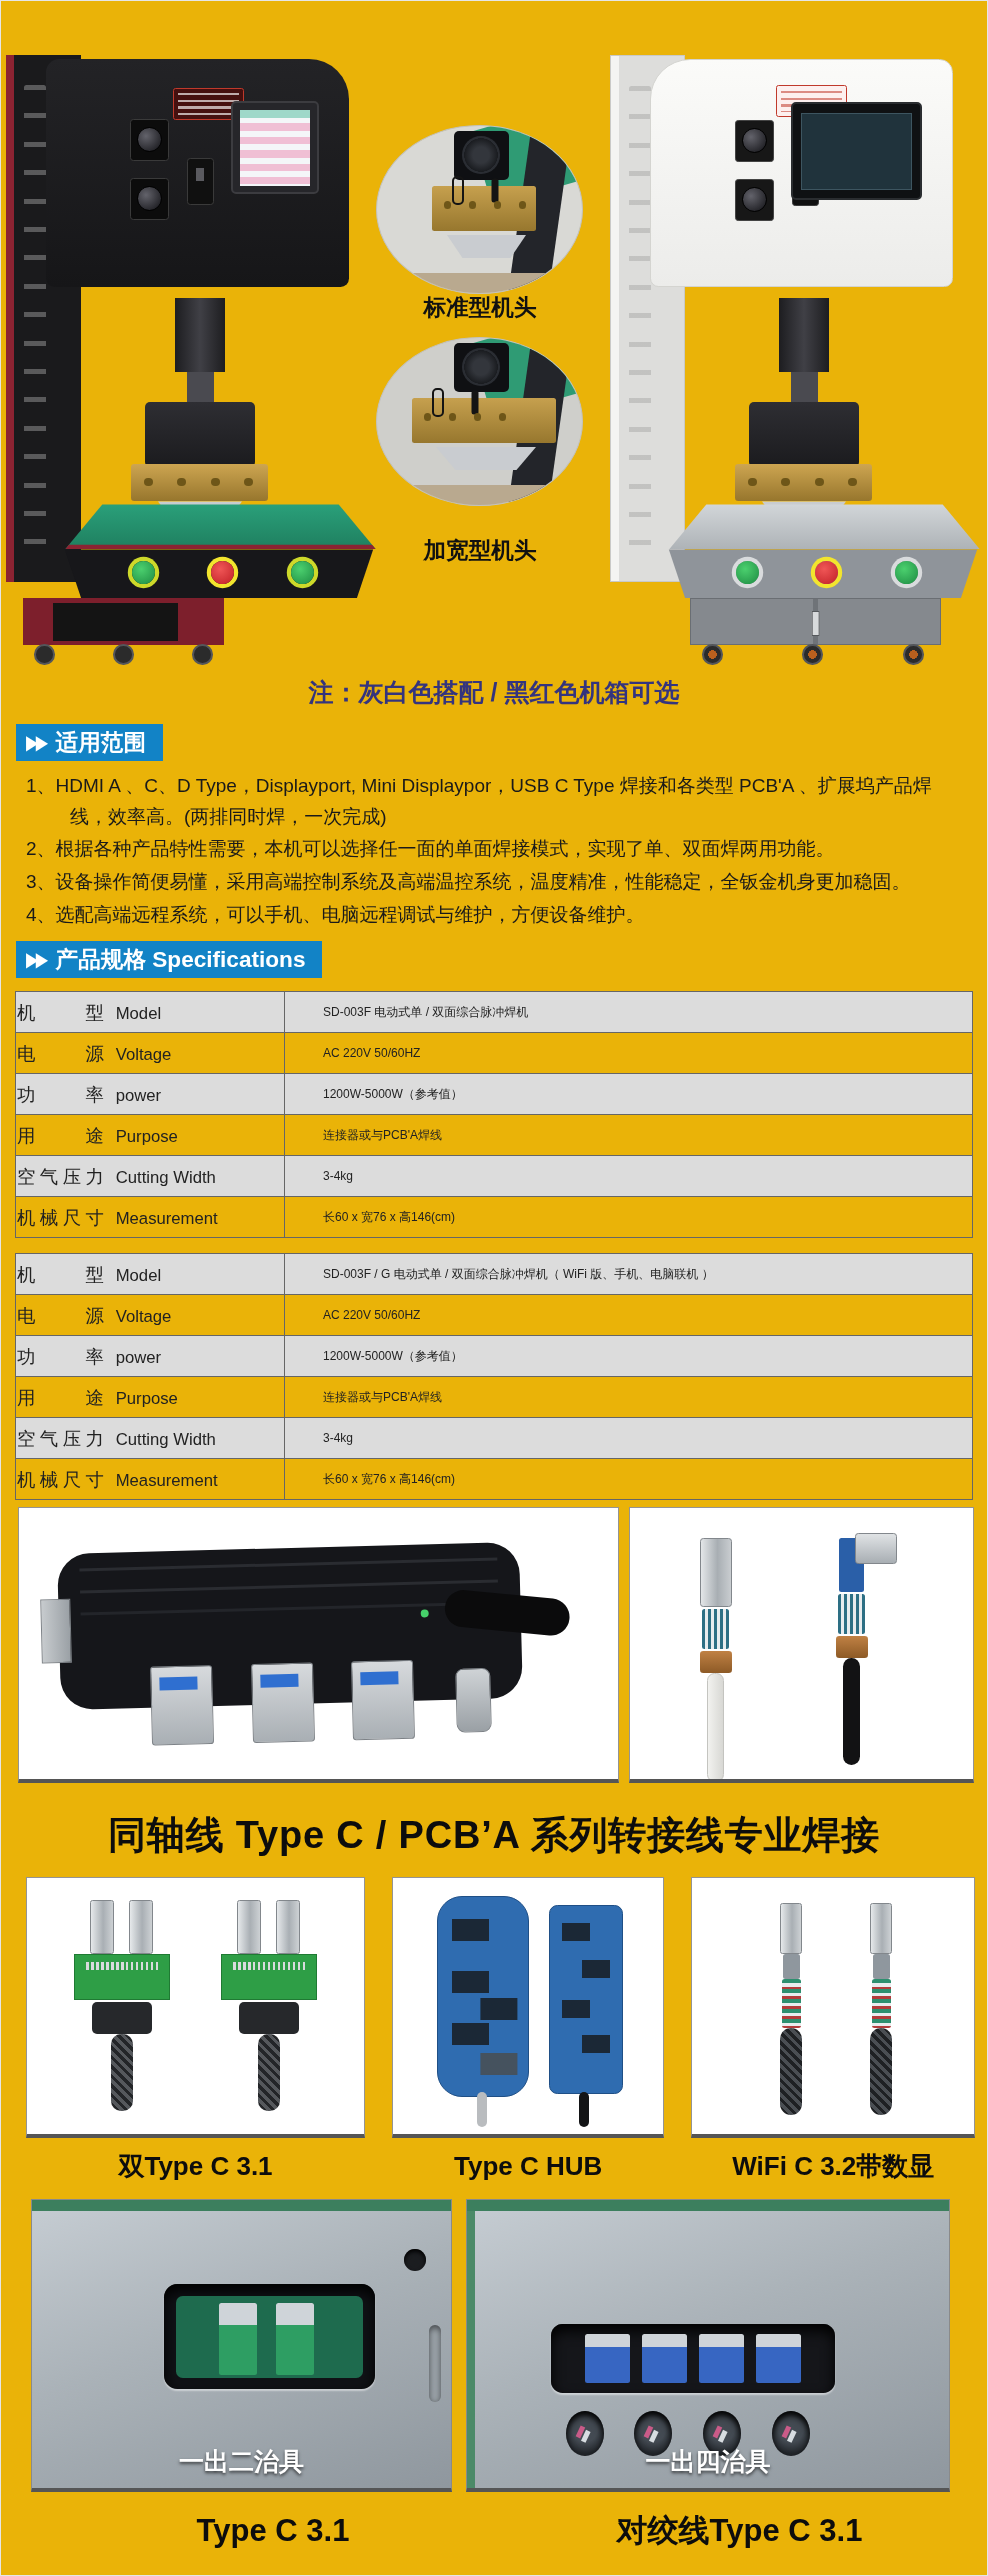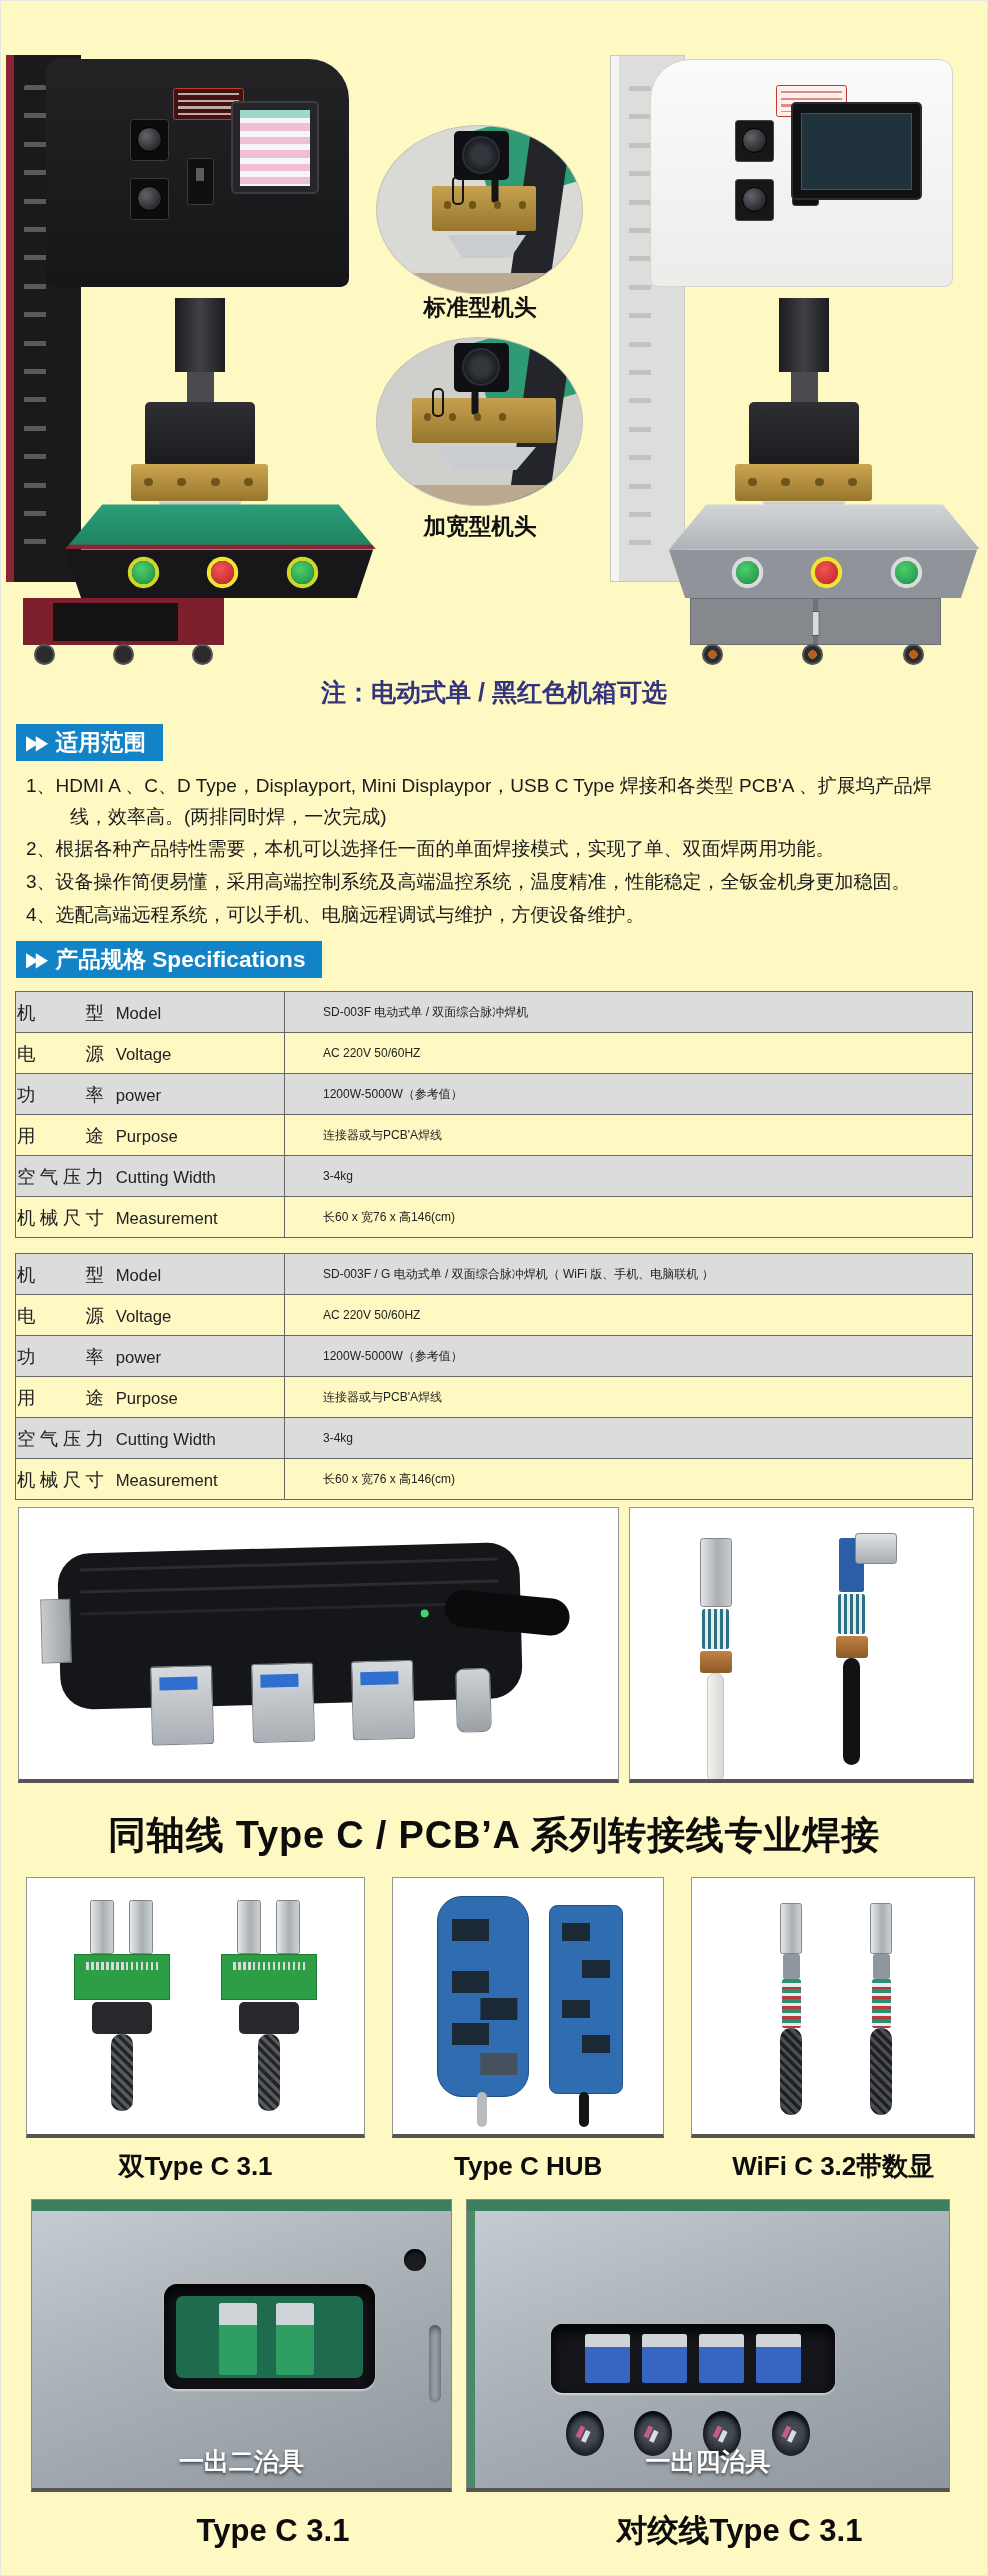--- a/index.html
+++ b/index.html
@@ -1,16 +1,16 @@
 <!DOCTYPE html>
 <html style="font-size:13.4px"><head>
 <meta charset="utf-8">
 <style>
   html,body{margin:0;padding:0;background:#fff;}
-  .page{position:relative;width:988px;height:2576px;margin:0 auto;background:#fef9c3;
+  .page{position:relative;width:988px;height:2576px;margin:0 auto;background:#eab308;
         font-family:"Liberation Sans","DejaVu Sans",sans-serif;color:#1a1a1a;
         border:1.7px solid #e6e6e6;box-sizing:border-box;overflow:hidden;}
 
   
   .hero{position:relative;height:668px;}
   .machine{position:absolute;top:8.4px;width:364px;height:657px;}
   .machine.dark{left:5px;}
   .machine.light{left:609px;}
 
   .m-tower{position:absolute;left:0;top:46px;width:75px;height:527px;}
@@ -103,21 +103,21 @@
   .in-gold::after{content:"";position:absolute;left:11.7px;top:15px;width:7.5px;height:7.5px;border-radius:50%;background:#6e5618;
         box-shadow:25px 0 0 #6e5618,50px 0 0 #6e5618,75px 0 0 #6e5618;}
   .in-gold::before{content:"";position:absolute;left:20px;top:-10px;width:8.4px;height:25px;border:2.5px solid #141414;border-radius:5px;
         box-shadow:37px 0 0 -2.5px #141414;background:transparent;}
   .in-bracket{position:absolute;left:70px;top:109px;width:79px;height:23.4px;background:#c9ccd0;
         clip-path:polygon(0 0,100% 0,80% 100%,20% 100%);}
   .i2 .in-bracket{left:59px;width:100px;}
   .in-base{position:absolute;left:0;bottom:0;width:100%;height:20px;background:#b9a98f;}
   .inset-label{position:absolute;left:364px;width:230px;text-align:center;font-size:22.6px;font-weight:bold;color:#111;}
   .inset-label.l1{top:291px;}
-  .inset-label.l2{top:510px;}
+  .inset-label.l2{top:534px;}
 
   
   .note{margin-top:5px;text-align:center;font-size:25px;font-weight:bold;color:#34347e;line-height:37px;}
 
   
   .badge{display:inline-flex;align-items:center;background:#1283c6;color:#fff;font-weight:bold;
          font-size:22.6px;line-height:25px;padding:5.9px 16.7px 5.9px 10px;margin-left:15px;}
   .badge .arrow{font-size:16px;letter-spacing:-2.5px;margin-right:10px;transform:scaleY(1.25);}
   .badge-row.scope{margin-top:13.4px;}
   .badge-row.specs{margin-top:11.7px;}
@@ -308,21 +308,21 @@
       <div class="in-green"></div>
       <div class="in-col"></div>
       <div class="in-fan"></div>
       <div class="in-gold"></div>
       <div class="in-bracket"></div>
       <div class="in-base"></div>
     </div>
     <div class="inset-label l2">加宽型机头</div>
   </div>
 
-  <div class="note">注：电动式单 / 黑红色机箱可选</div>
+  <div class="note">注：灰白色搭配 / 黑红色机箱可选</div>
 
   <div class="badge-row scope">
     <span class="badge">
       <span class="arrow">▶▶</span>
       <span>适用范围</span>
     </span>
   </div>
   <div class="scope-list">
     <div class="item">1、HDMI A 、C、D Type，Displayport, Mini Displaypor，USB C Type 焊接和各类型 PCB'A 、扩展坞产品焊线，效率高。(两排同时焊，一次完成)</div>
     <div class="item">2、根据各种产品特性需要，本机可以选择任一面的单面焊接模式，实现了单、双面焊两用功能。</div>

